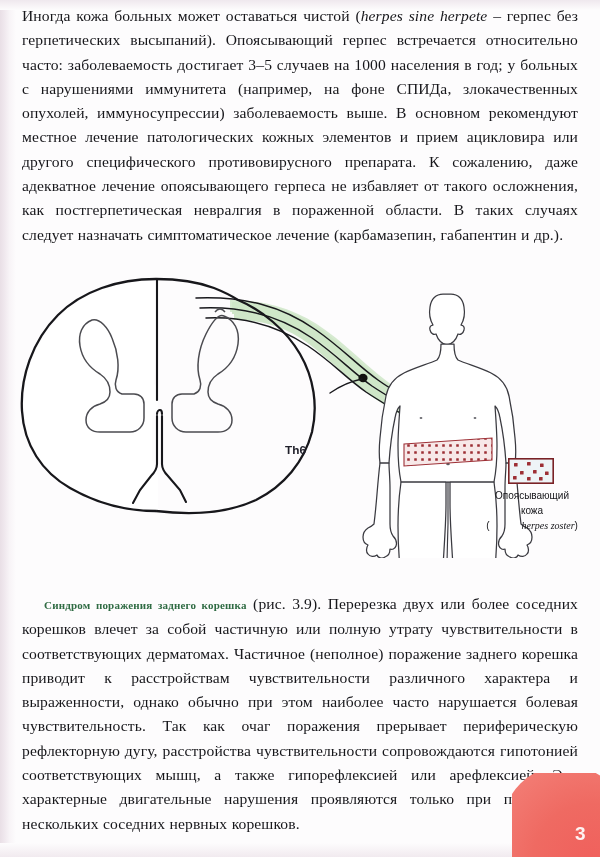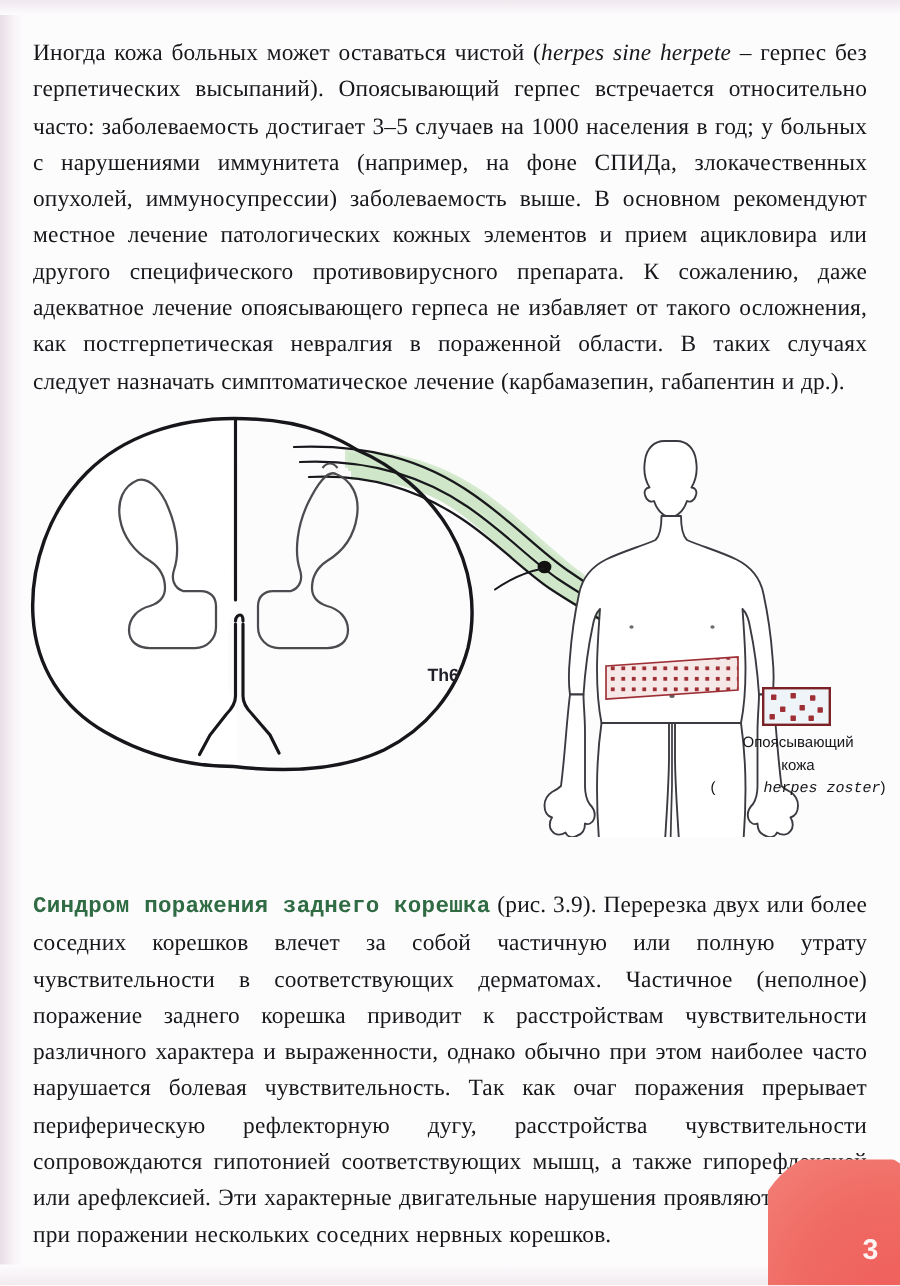--- a/index.html
+++ b/index.html
@@ -36,21 +36,21 @@
     position: absolute; left: 0; bottom: 0;
     width: 600px; height: 14px;
     background: linear-gradient(to top, #f1eaef 0%, #fdfcfd 100%);
     pointer-events: none;
   }
 
   
   .content {
     position: absolute;
     left: 22px;
-    top: 24px;
+    top: 4px;
     width: 556px;
   }
 
   p.body-text {
     margin: 0 0 0 0;
     font-size: 15.6px;
     line-height: 24.3px;
     color: #17171b;
     text-align: justify;
     text-justify: inter-word;
@@ -82,25 +82,26 @@
   }
 
   
   .section2 {
     position: absolute;
     left: 22px;
     top: 592px;
     width: 556px;
   }
   .green-head {
-    font-family: Liberation Mono, monospace;
-    font-size: 15px;
+    font-family: Liberation Serif, serif;
+    font-size: 11px;
     font-weight: bold;
     color: #2f6b43;
     letter-spacing: 0.2px;
+    margin-left: 22px;
   }
 
   
   .corner {
     position: absolute;
     right: 0; bottom: 0;
     width: 88px; height: 84px;
     overflow: hidden;
     pointer-events: none;
   }
@@ -122,21 +123,21 @@
     letter-spacing: 0.5px;
   }
 
   .legend-text {
     font-family: "Liberation Sans", sans-serif;
     font-size: 10px;
     color: #141418;
     text-align: center;
     line-height: 15px;
   }
-  .legend-text .lat { font-family: Liberation Mono, monospace; font-style: italic; padding-left: 32px; }
+  .legend-text .lat { font-family: Liberation Serif, serif; font-style: italic; padding-left: 32px; }
 
   .th-label {
     font-family: "Liberation Sans", sans-serif;
     font-size: 11.8px;
     font-weight: bold;
     fill: #20202a;
   }
 </style>
 </head>
 <body>

